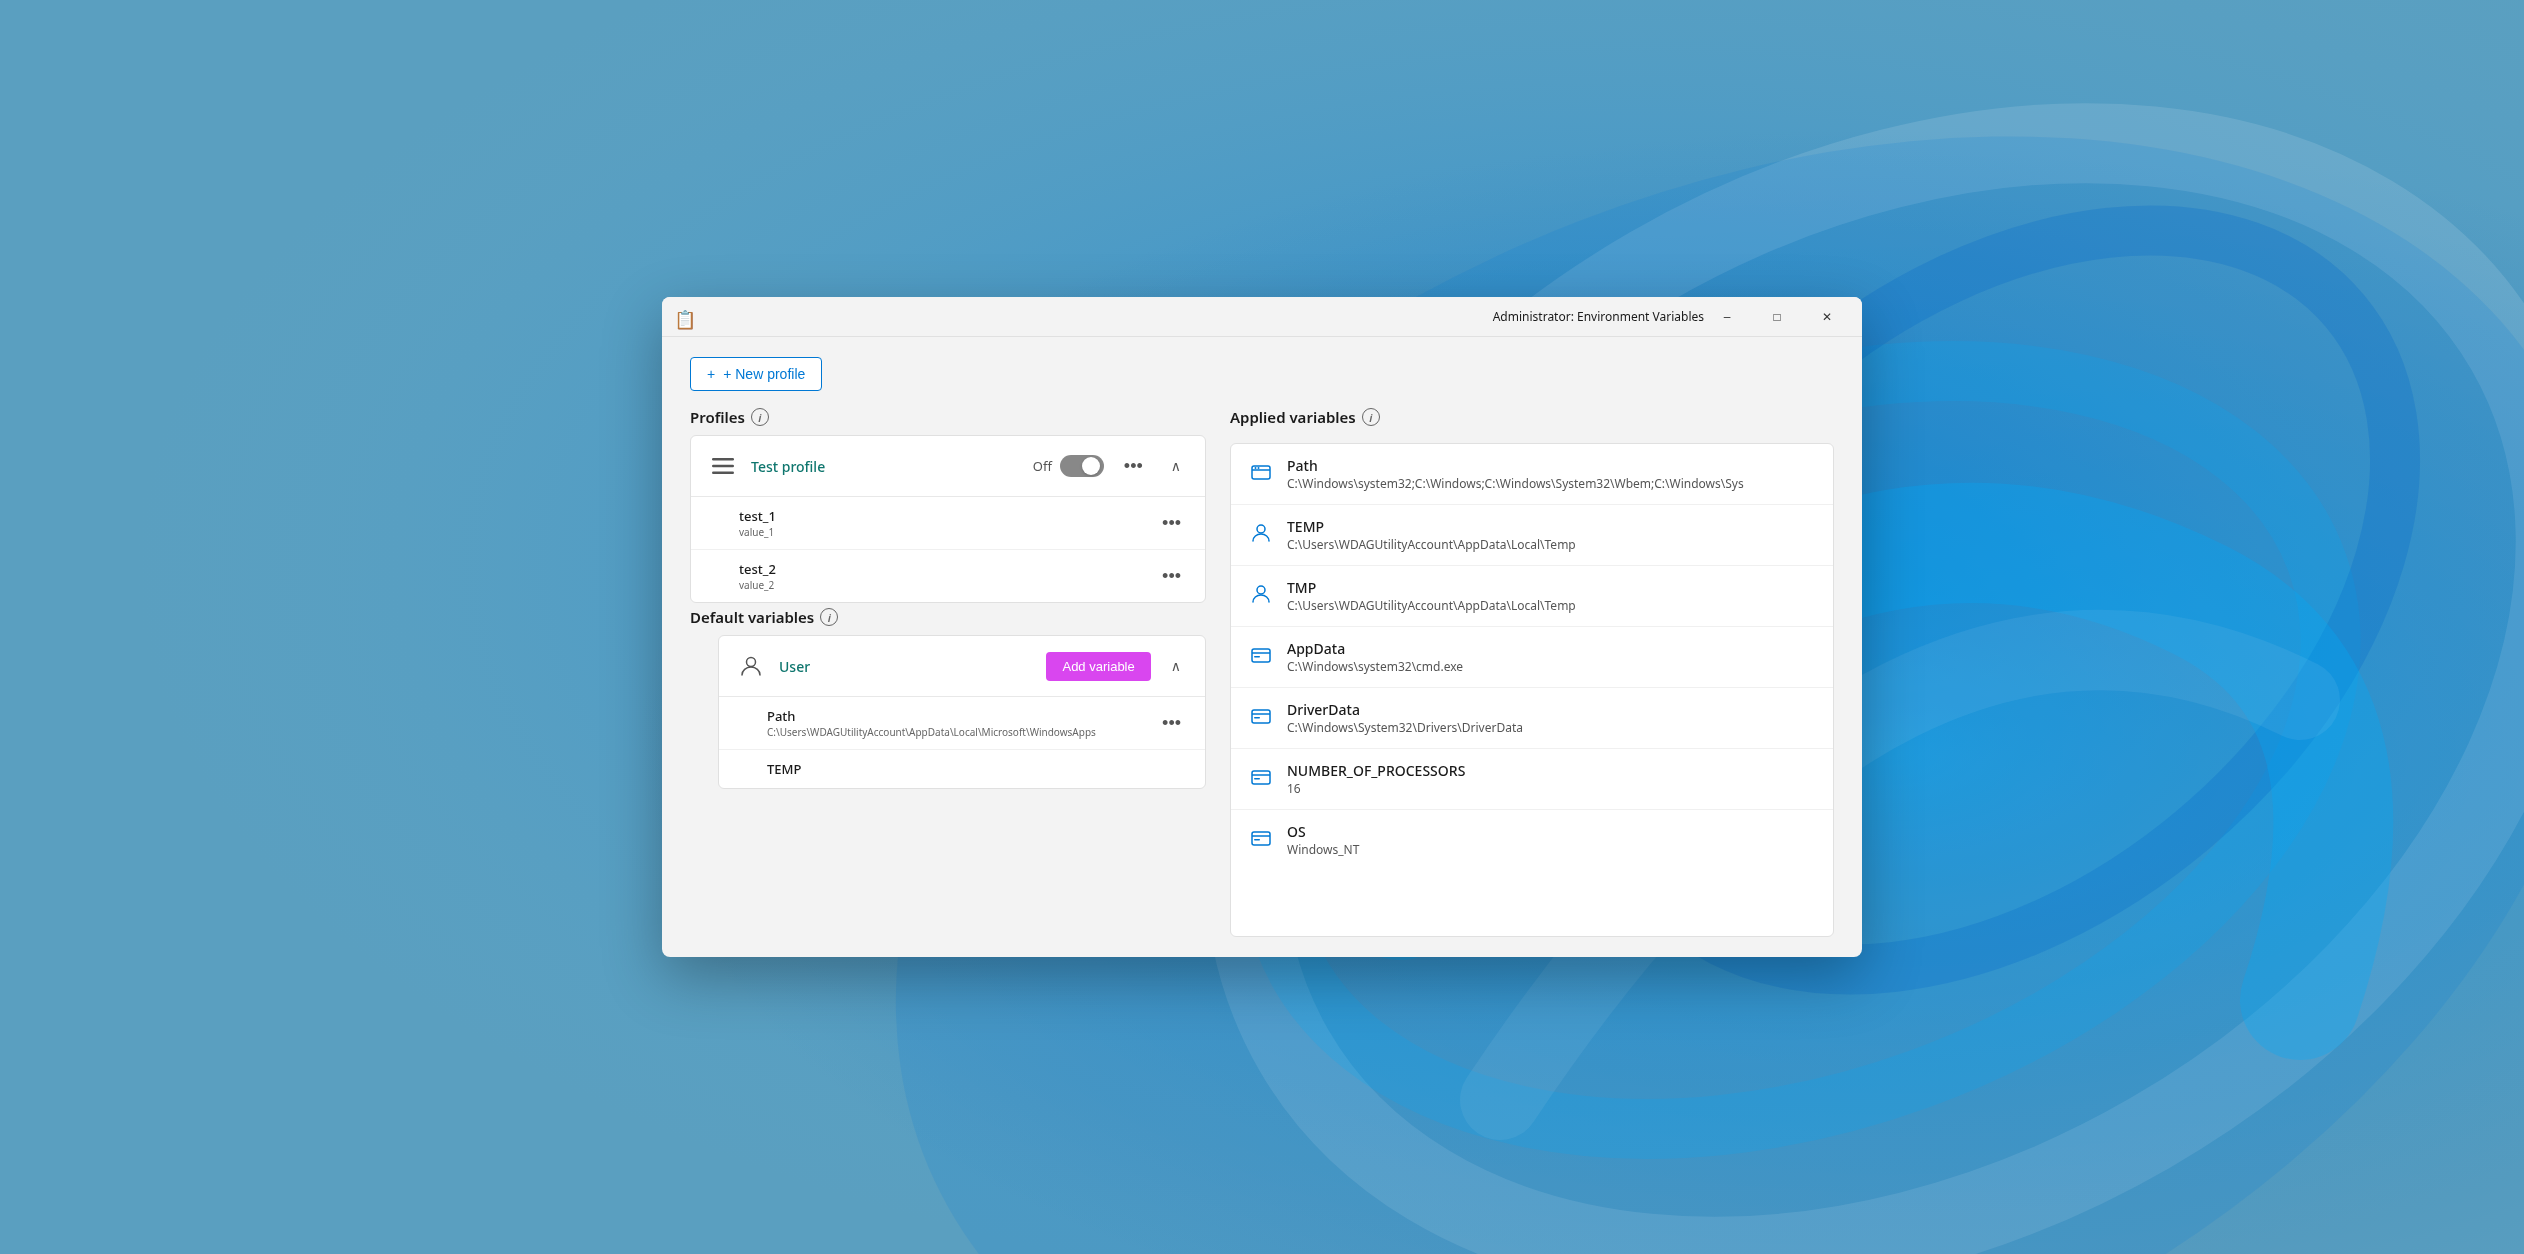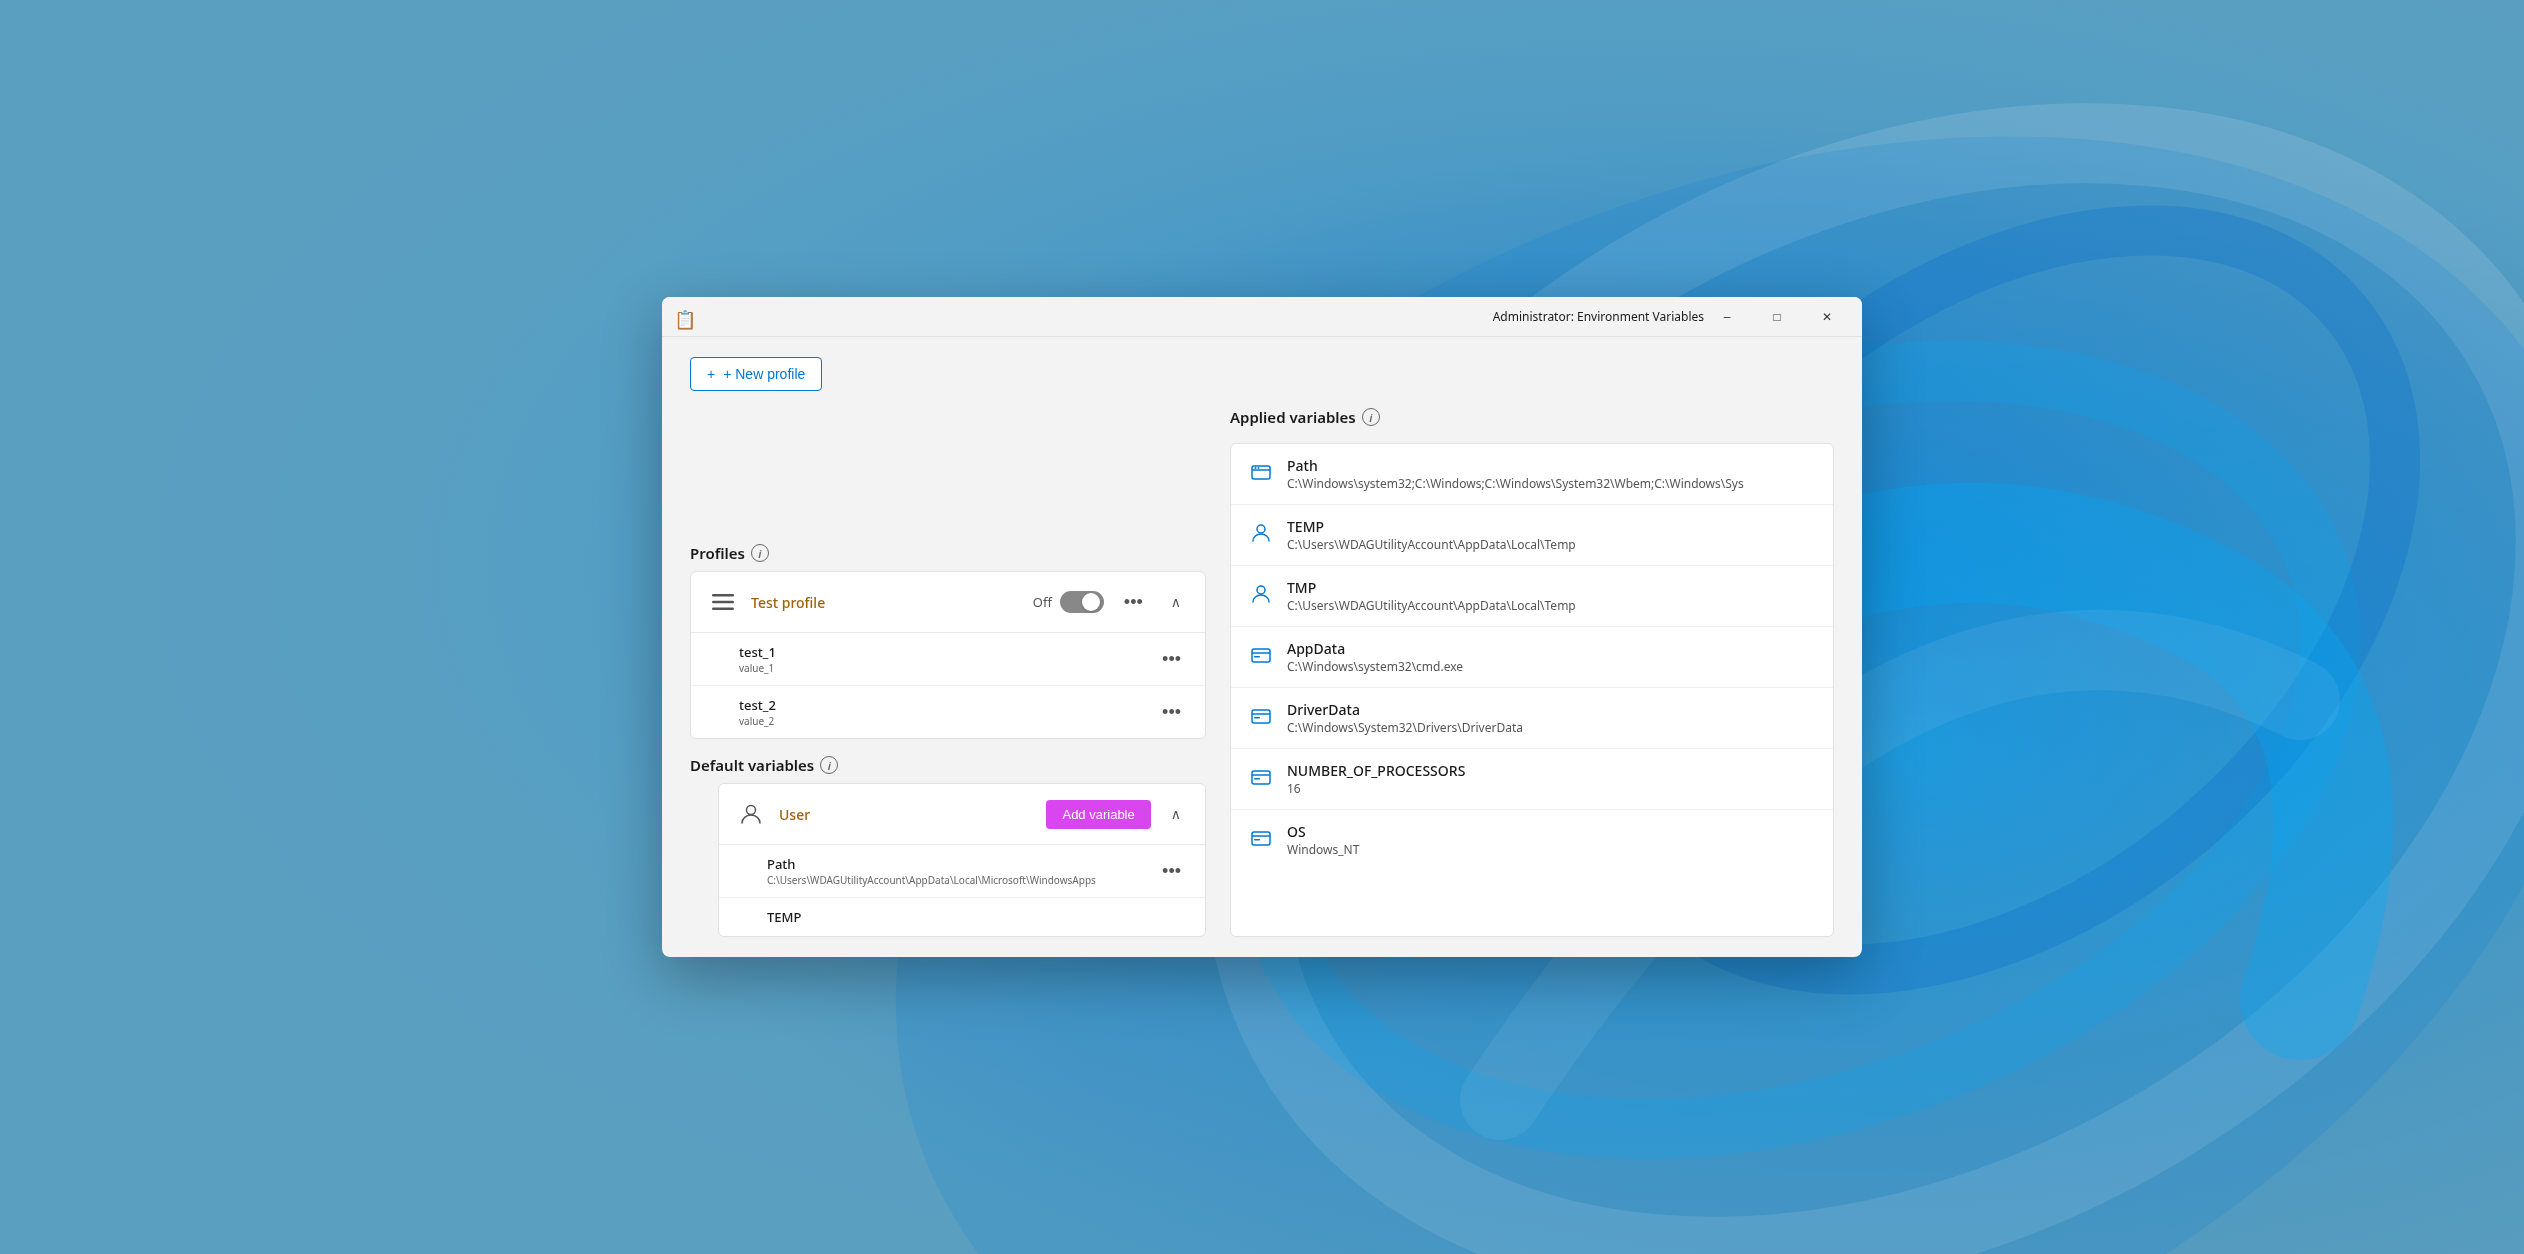--- a/index.html
+++ b/index.html
@@ -102,23 +102,22 @@
       display: flex;
       gap: 24px;
       flex: 1;
     }
 
     
     .left-panel {
       flex: 1;
       display: flex;
       flex-direction: column;
-      gap: 16px;
+      gap: 4px;
       min-width: 0;
-      justify-content: flex-end;
     }
 
     
     .right-panel {
       width: 604px;
       display: flex;
       flex-direction: column;
       gap: 8px;
     }
 
@@ -171,21 +170,21 @@
       align-items: center;
       justify-content: center;
       color: #555;
       font-size: 20px;
     }
 
     .profile-name {
       flex: 1;
       font-size: 14px;
       font-weight: 500;
-      color: #a16207;
+      color: #0f766e;
     }
 
     .profile-status {
       display: flex;
       align-items: center;
       gap: 8px;
       font-size: 13px;
       color: #555;
     }
 

